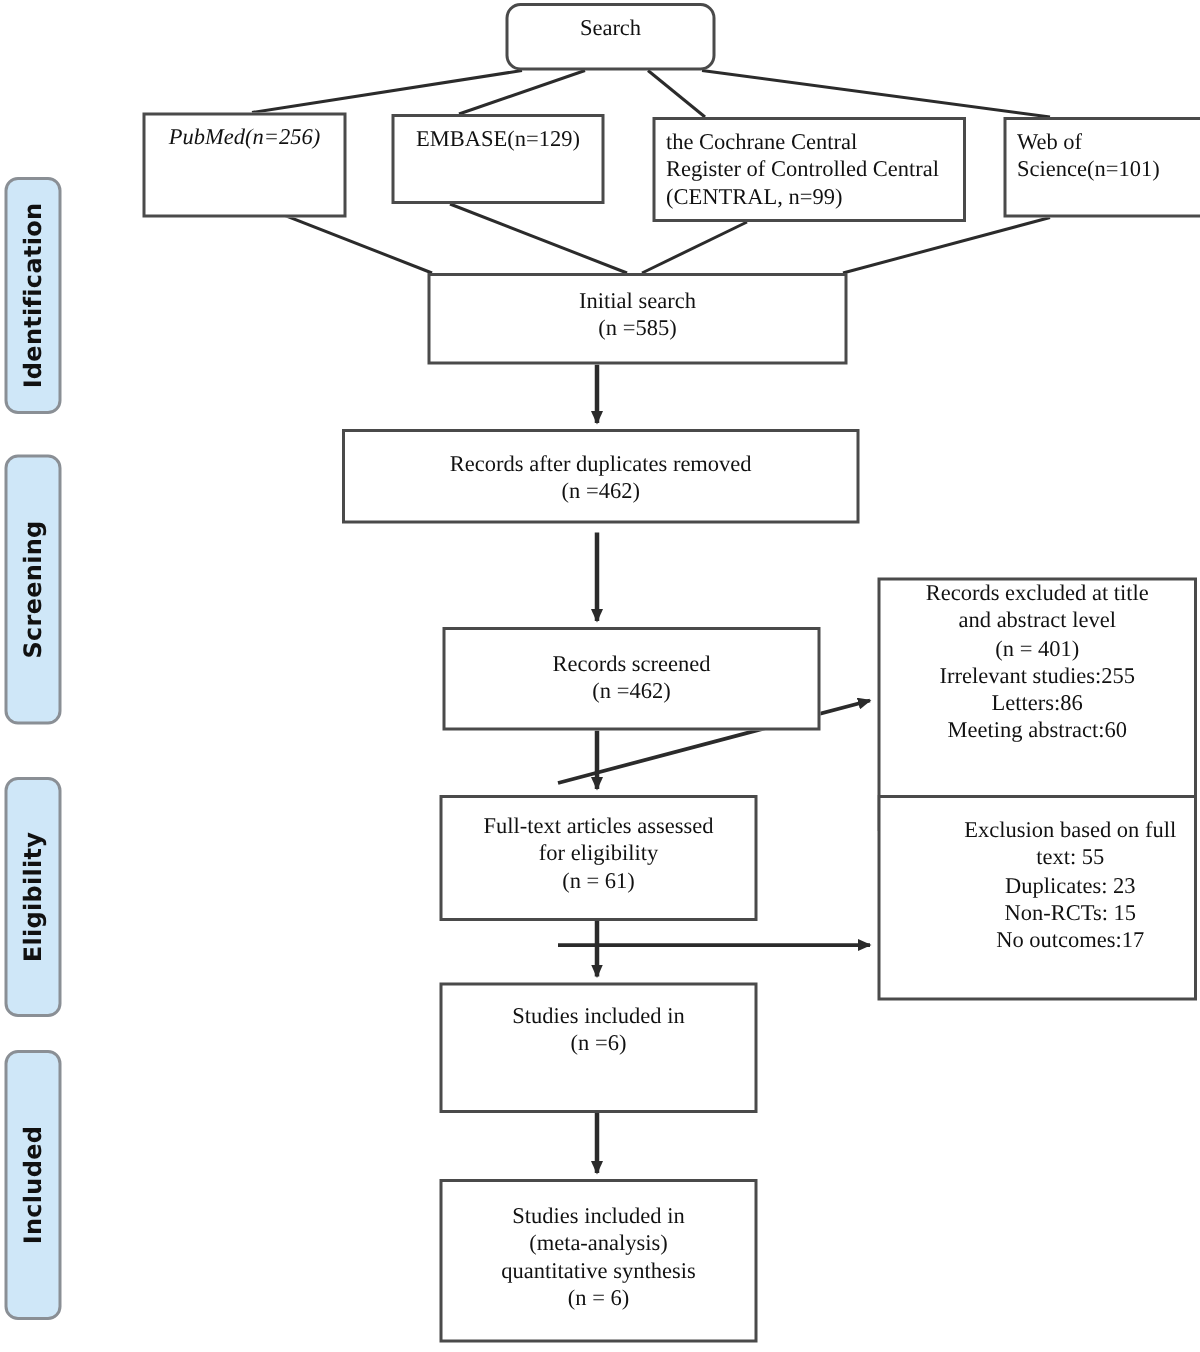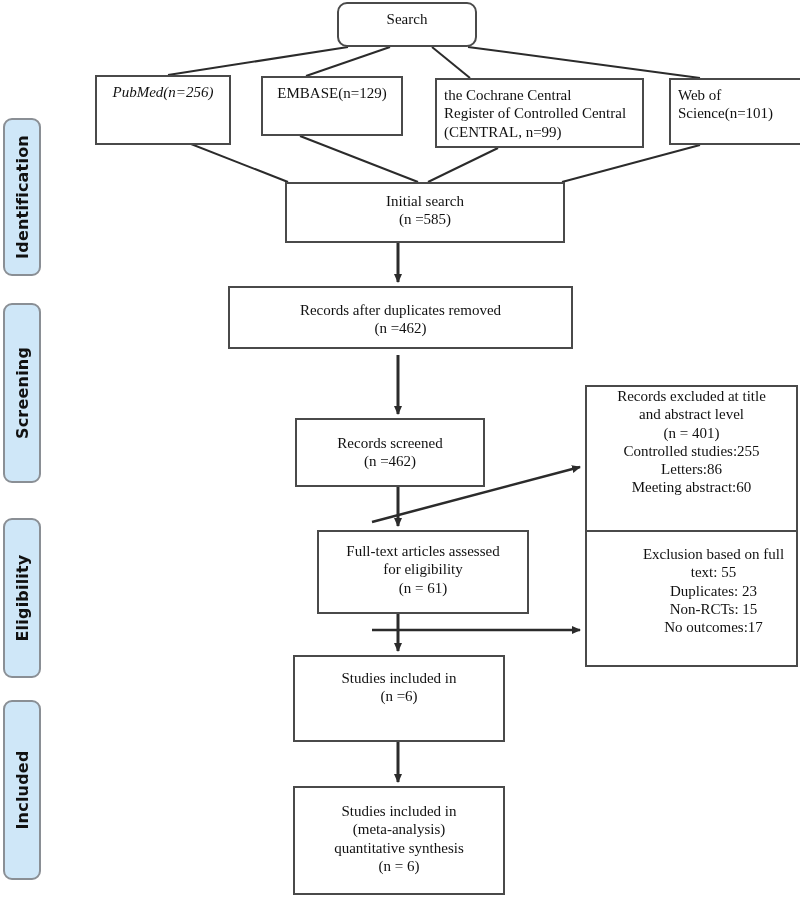--- a/index.html
+++ b/index.html
@@ -146,35 +146,35 @@
   <div class="box" style="left:285px; top:182px; width:280px; height:61px; padding-top:8px;text-align:center;">
     <span class="ln">Initial search</span>
     <span class="ln">(n =585)</span>
   </div>
 
   <div class="box" style="left:228px; top:286px; width:345px; height:63px; padding-top:13px;">
     <span class="ln">Records after duplicates removed</span>
     <span class="ln">(n =462)</span>
   </div>
 
-  <div class="box" style="left:295px; top:418px; width:190px; height:69px; padding-top:14px;">
+  <div class="box" style="left:295px; top:418px; width:252px; height:69px; padding-top:14px;">
     <span class="ln">Records screened</span>
     <span class="ln">(n =462)</span>
   </div>
 
   <div class="box" style="left:585px; top:356px; width:213px; height:169px; padding-top:0;margin-top:29px;">
     <span class="ln">Records excluded at title</span>
     <span class="ln">and abstract level</span>
     <span class="ln">(n = 401)</span>
-    <span class="ln">Controlled studies:255</span>
+    <span class="ln">Irrelevant studies:255</span>
     <span class="ln">Letters:86</span>
     <span class="ln">Meeting abstract:60</span>
   </div>
 
-  <div class="box" style="left:293px; top:530px; width:212px; height:84px; padding-top:10px;margin-left:24px;">
+  <div class="box" style="left:293px; top:530px; width:212px; height:84px; padding-top:10px;">
     <span class="ln">Full-text articles assessed</span>
     <span class="ln">for eligibility</span>
     <span class="ln">(n = 61)</span>
   </div>
 
   <div class="box" style="left:585px; top:530px; width:213px; height:137px; padding-top:13px;padding-left:44px;">
     <span class="ln">Exclusion based on full</span>
     <span class="ln">text: 55</span>
     <span class="ln">Duplicates: 23</span>
     <span class="ln">Non-RCTs: 15</span>

